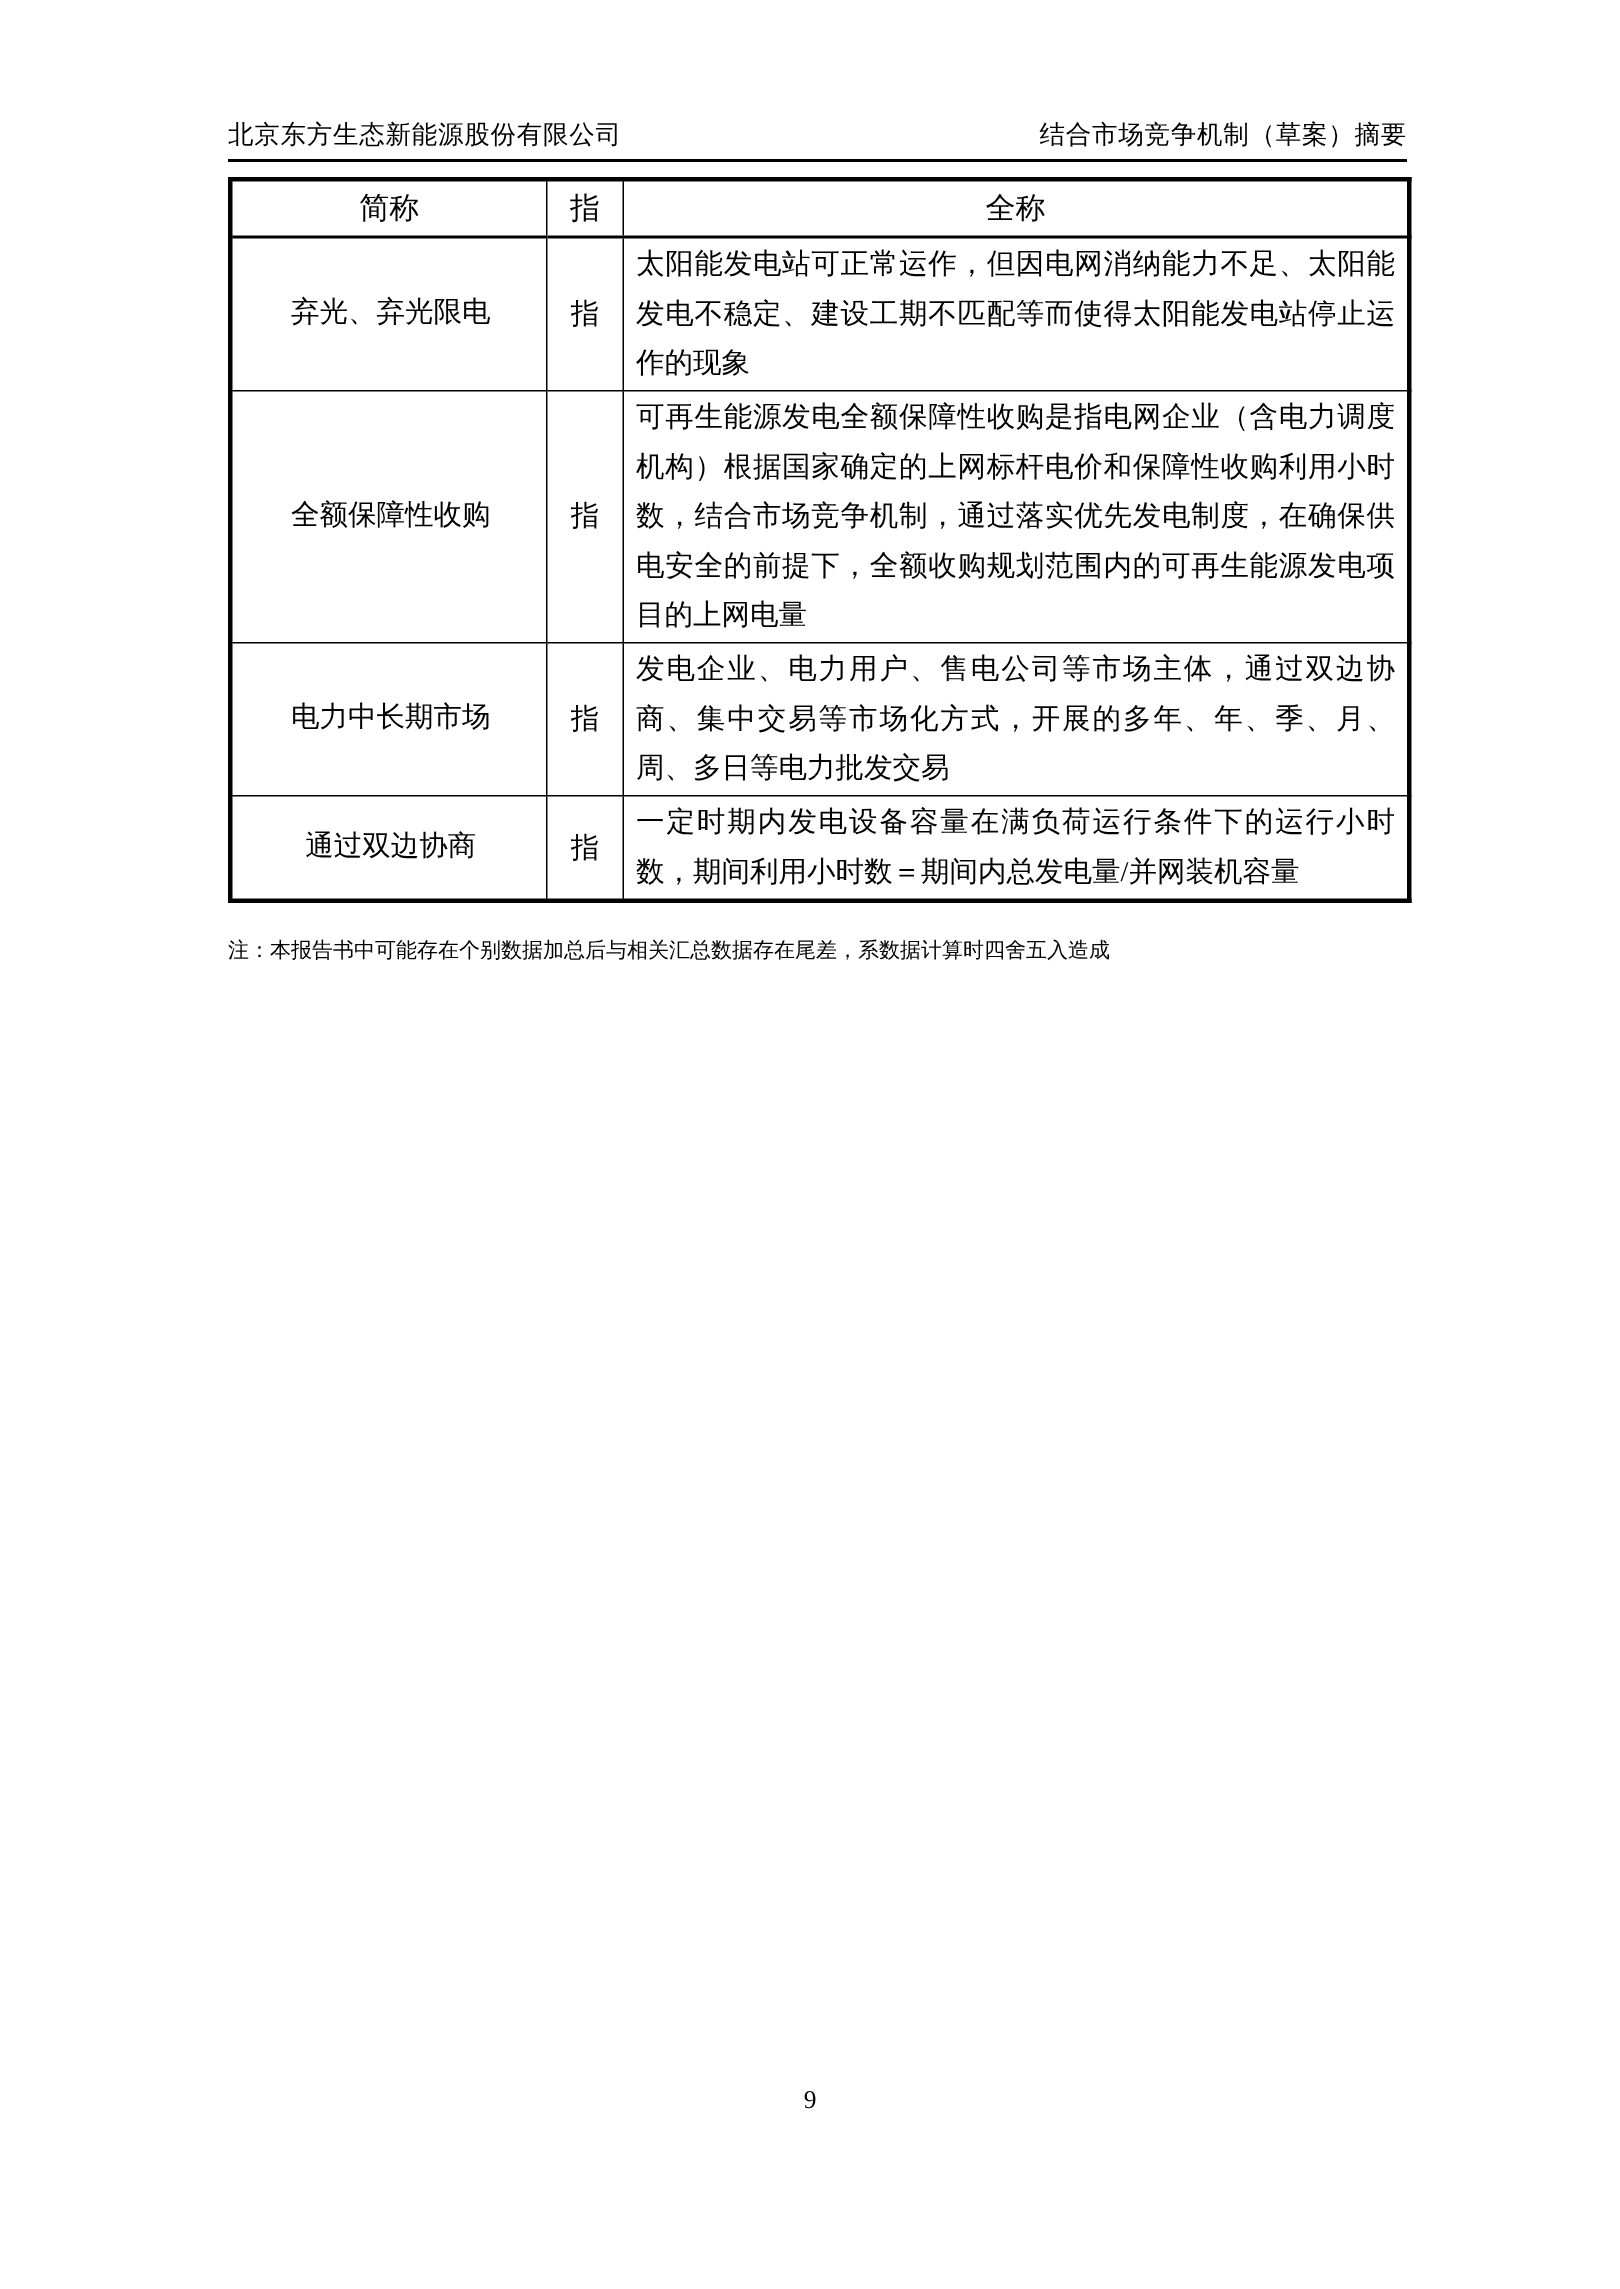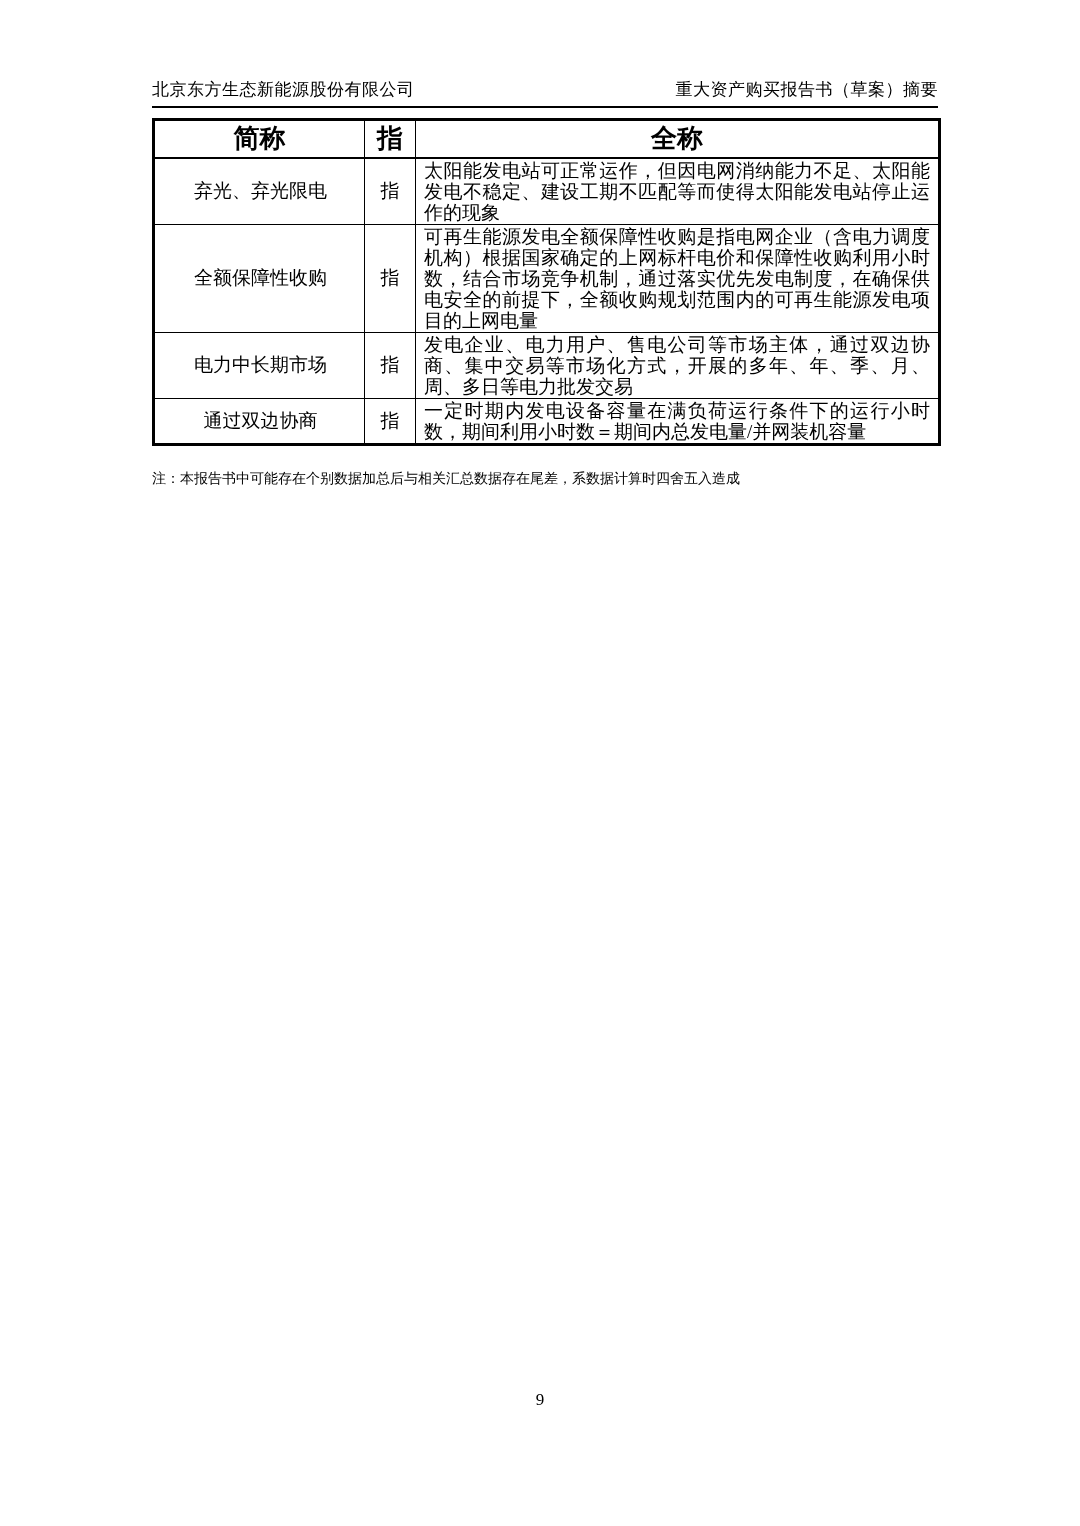--- a/index.html
+++ b/index.html
@@ -33,22 +33,22 @@
     width: 100%;
     border-collapse: collapse;
     border: 3px solid #000000;
     margin-top: 10px;
     table-layout: fixed;
   }
   .def-table col.c-term { width: 211px; }
   .def-table col.c-zhi  { width: 51px; }
   .def-table col.c-def  { width: 524px; }
   .def-table th {
-    font-size: 26px;
-    font-weight: bold;
+    font-size: 20px;
+    font-weight: normal;
     text-align: center;
     height: 38px;
     border: 1px solid #000000;
     border-bottom: 2px solid #000000;
     vertical-align: middle;
   }
   .def-table td {
     border: 1px solid #000000;
     font-size: 19px;
     vertical-align: middle;
@@ -56,21 +56,21 @@
   .def-table td.cell-term {
     padding: 2px 8px 2px 10px;
     line-height: 28px;
     text-align: center;
   }
   .def-table td.cell-zhi {
     text-align: center;
   }
   .def-table td.cell-def {
     padding: 1px 8px;
-    line-height: 21px;
+    line-height: 33px;
     text-align: justify;
     text-justify: inter-character;
   }
   .note {
     margin-top: 9px;
     font-size: 14px;
     line-height: 48px;
     text-align: justify;
     text-justify: inter-character;
   }
@@ -84,21 +84,21 @@
   }
 </style>
 </head>
 <body>
 
 <div class="page">
   <div class="content">
 
     <div class="doc-header">
       <span>北京东方生态新能源股份有限公司</span>
-      <span>重大资产购买报告书（草案）摘要</span>
+      <span>结合市场竞争机制（草案）摘要</span>
     </div>
 
     <table class="def-table">
       <colgroup>
         <col class="c-term">
           <col class="c-zhi">
           <col class="c-def">
       </colgroup>
       <thead>
         <tr>

